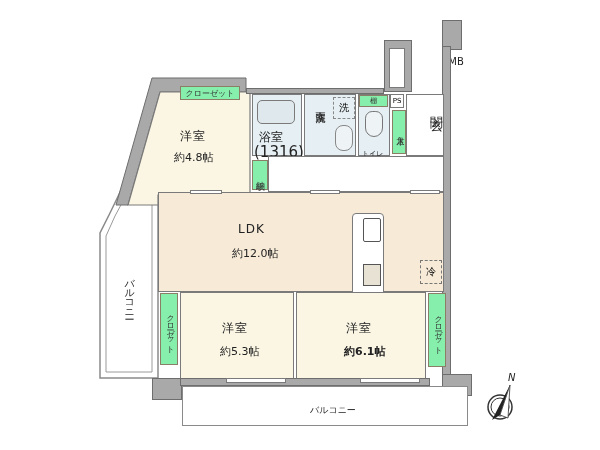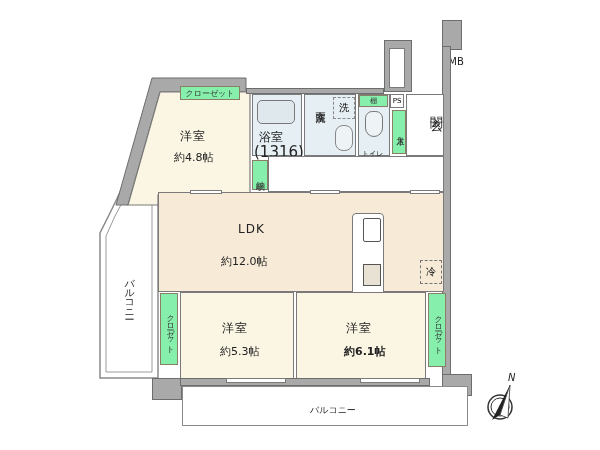--- a/index.html
+++ b/index.html
@@ -78,21 +78,21 @@
   <div class="room room-white" style="left:406px; top:94px; width:38px; height:62px;">
     <div class="lbl vert" style="left:20px; top:12px; font-size:13px;">玄関</div>
   </div>
 
   <div class="room room-white" style="left:268px; top:156px; width:176px; height:36px;"></div>
 
   <div class="closet vert" style="left:252px; top:160px; width:16px; height:30px; font-size:9px;">収納</div>
 
   <div class="room room-ldk" style="left:158px; top:192px; width:286px; height:100px;"></div>
   <div class="lbl lbl-name" style="left:238px; top:222px;">LDK</div>
-  <div class="lbl lbl-area" style="left:221px; top:246px;margin-top:8px;">約12.0帖</div>
+  <div class="lbl lbl-area" style="left:232px; top:246px;">約12.0帖</div>
 
   <div class="abs" style="left:352px; top:213px; width:30px; height:78px; background:#ffffff; border:1px solid #7a7a7a; border-radius:4px 4px 0 0;">
     <div class="abs" style="left:10px; top:4px; width:16px; height:22px; border:1px solid #555; border-radius:2px;"></div>
     <div class="abs" style="left:10px; top:50px; width:16px; height:20px; background:#e8e2d5; border:1px solid #555;"></div>
   </div>
 
   <div class="abs" style="left:420px; top:260px; width:20px; height:22px; border:1px dashed #777; display:flex; align-items:center; justify-content:center; font-size:10px;">冷</div>
 
   <div class="window" style="left:190px; top:190px; width:32px; height:4px;"></div>
   <div class="window" style="left:310px; top:190px; width:30px; height:4px;"></div>

